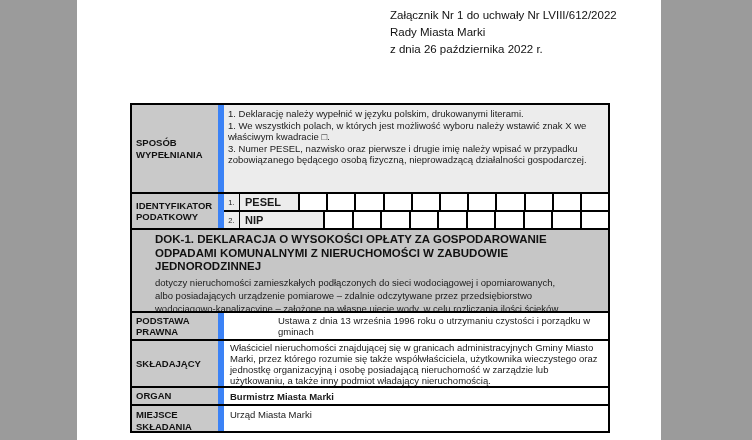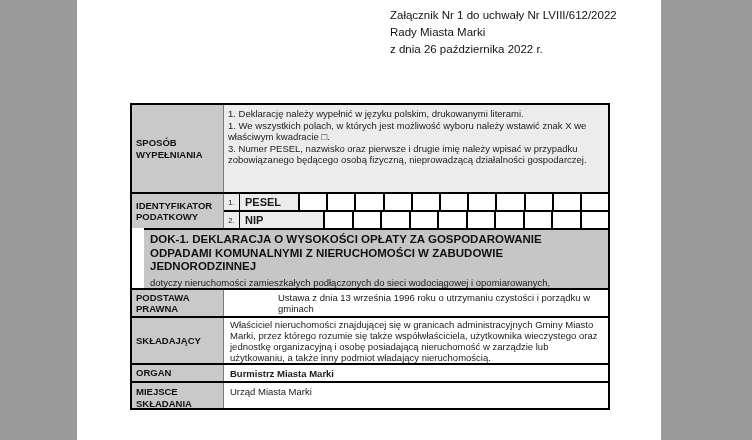--- a/index.html
+++ b/index.html
@@ -26,21 +26,21 @@
     position: absolute; left: 53px; top: 103px;
     width: 480px;
     border: 2px solid #000;
     background: #fff;
   }
   .row { display: flex; border-top: 2px solid #000; }
   .row:first-child { border-top: none; }
   .label-cell {
     flex: 0 0 92px; width: 92px;
     background: #c9c9c9;
-    border-right: 1px solid #3b82f6;
+    border-right: 6px solid #3b82f6;
     font-weight: bold; font-size: 9.5px; line-height: 11.5px;
     color: #111;
     display: flex; align-items: center;
     padding: 2px 2px 2px 4px;
     overflow: hidden;
   }
   .row-sposob-wypelniania { height: 87px; }
   .instructions {
     flex: 1;
     background: #ececec;
@@ -64,25 +64,24 @@
     font-weight: bold; font-size: 11px;
     display: flex; align-items: center;
     padding-left: 5px;
     overflow: hidden;
   }
   .field-label.pesel { flex: 0 0 58px; }
   .field-label.nip  { flex: 0 0 83px; }
   .boxes { flex: 1; display: flex; }
   .digit-box { flex: 1; background: #fff; border-left: 2px solid #000; }
   .dok-banner {
-    height: 60px;
+    height: 83px;
     background: #c6c6c6;
-    padding: 3px 5px 0 6px;
+    padding: 3px 5px 0 23px;
     overflow: hidden;
-    margin-left: 12px;
   }
   .dok-title { font-weight: bold; font-size: 11.5px; line-height: 13.5px; color: #111; }
   .dok-desc  { font-size: 9.5px; line-height: 13px; padding-top: 2px; padding-right: 34px; }
   .info-value {
     flex: 1;
     background: #fff;
     font-size: 9.5px; line-height: 11px;
     padding: 2px 8px 2px 6px;
     display: flex; align-items: center;
     overflow: hidden;

